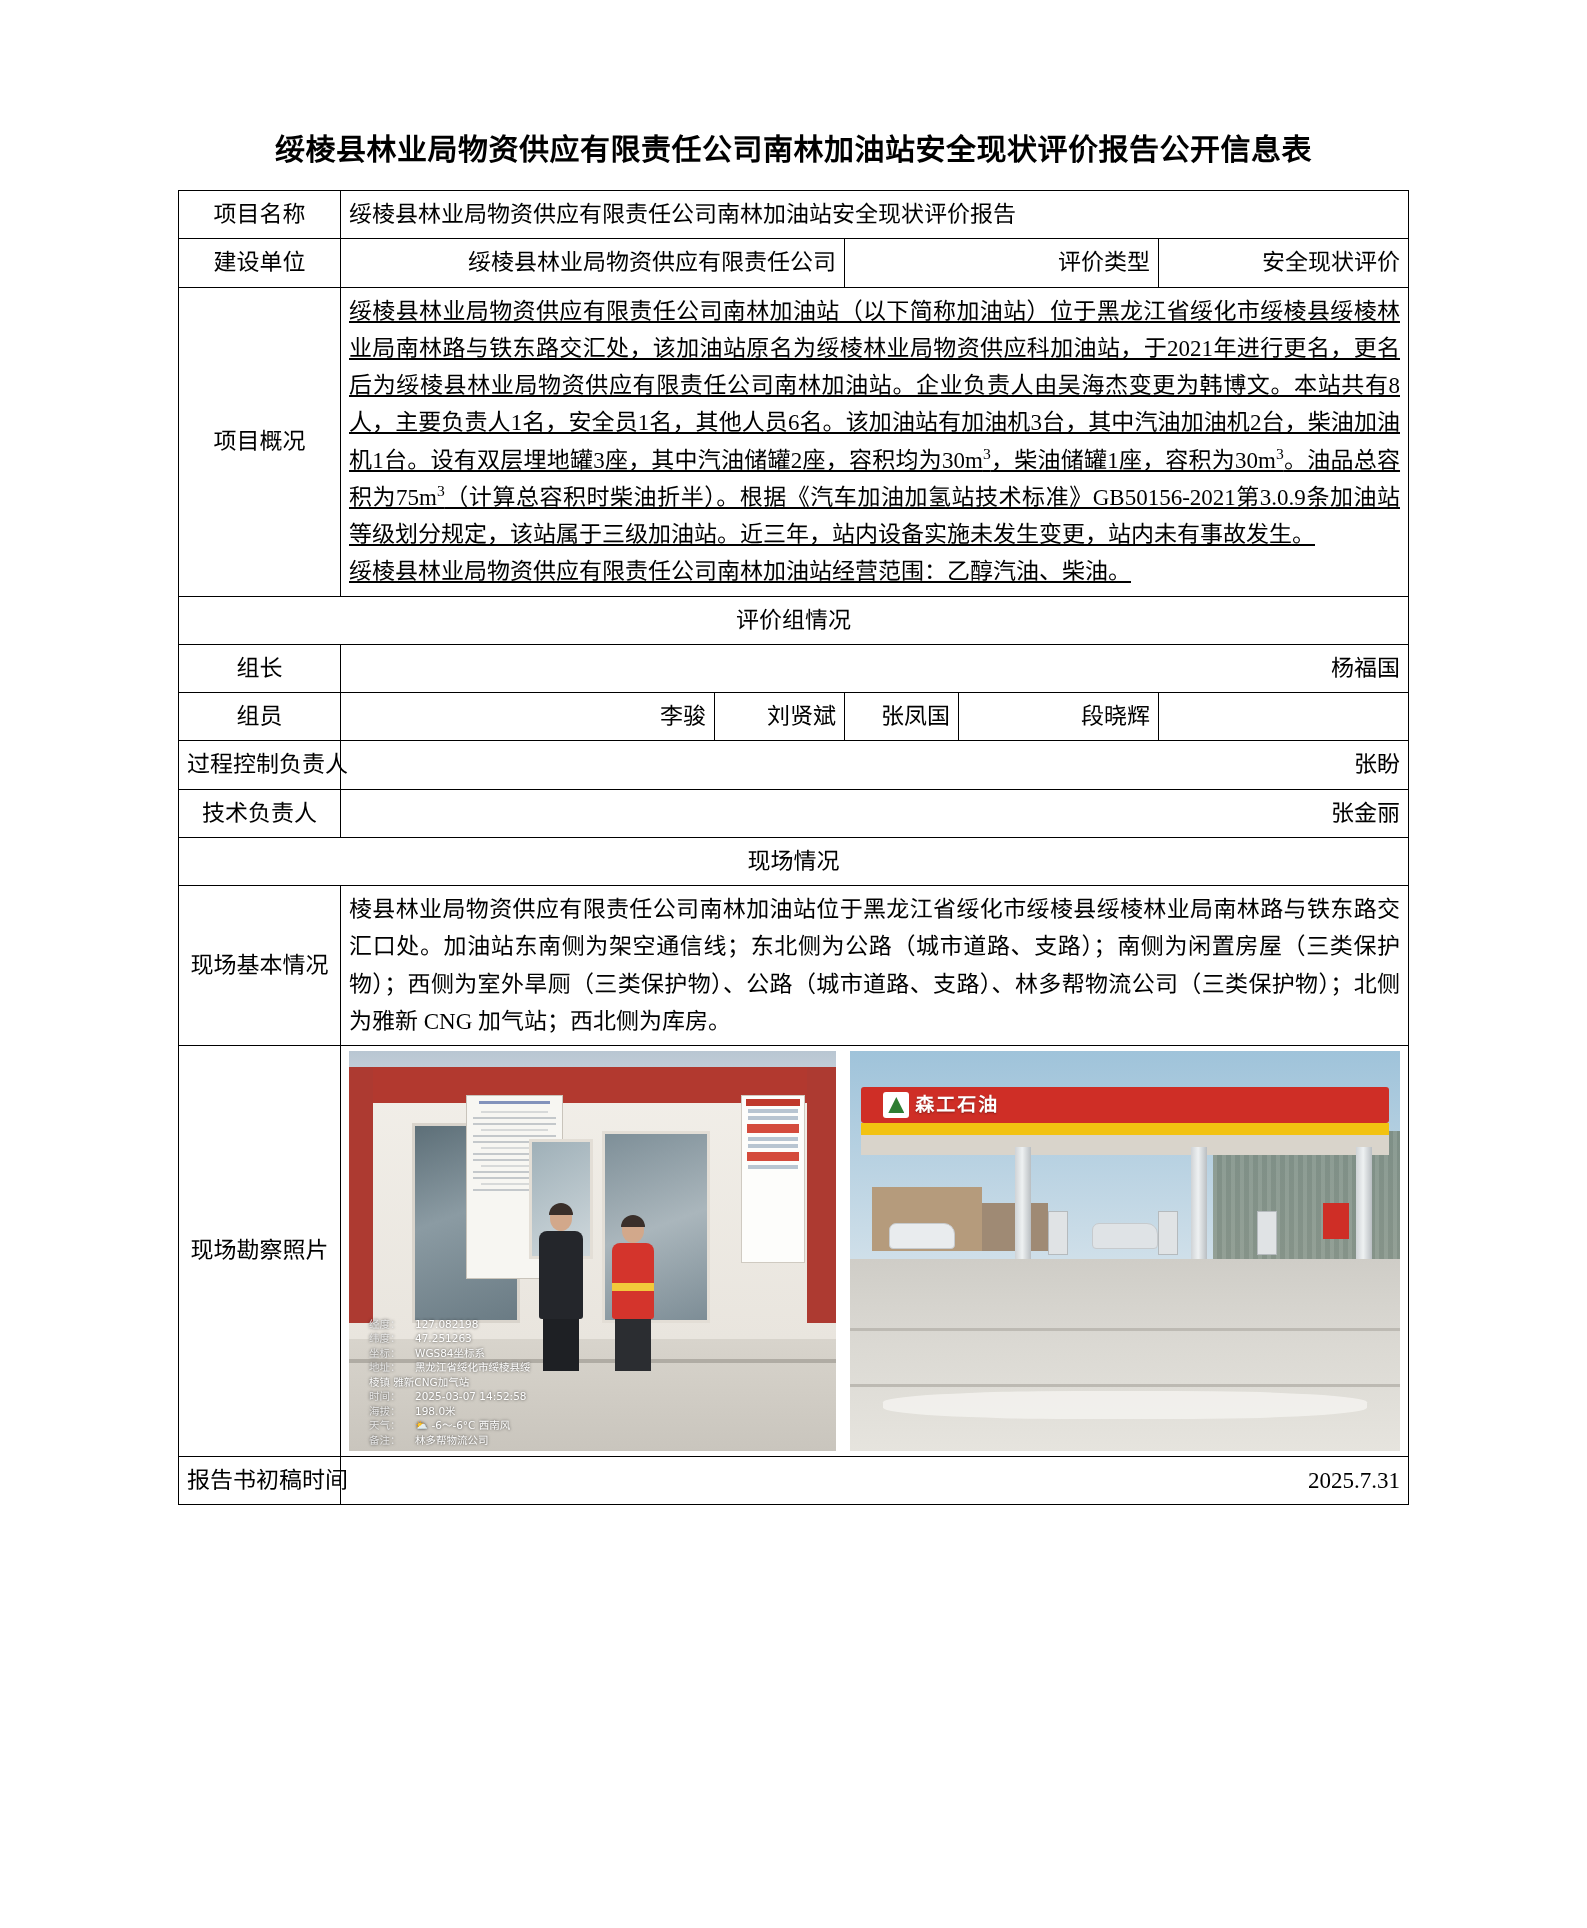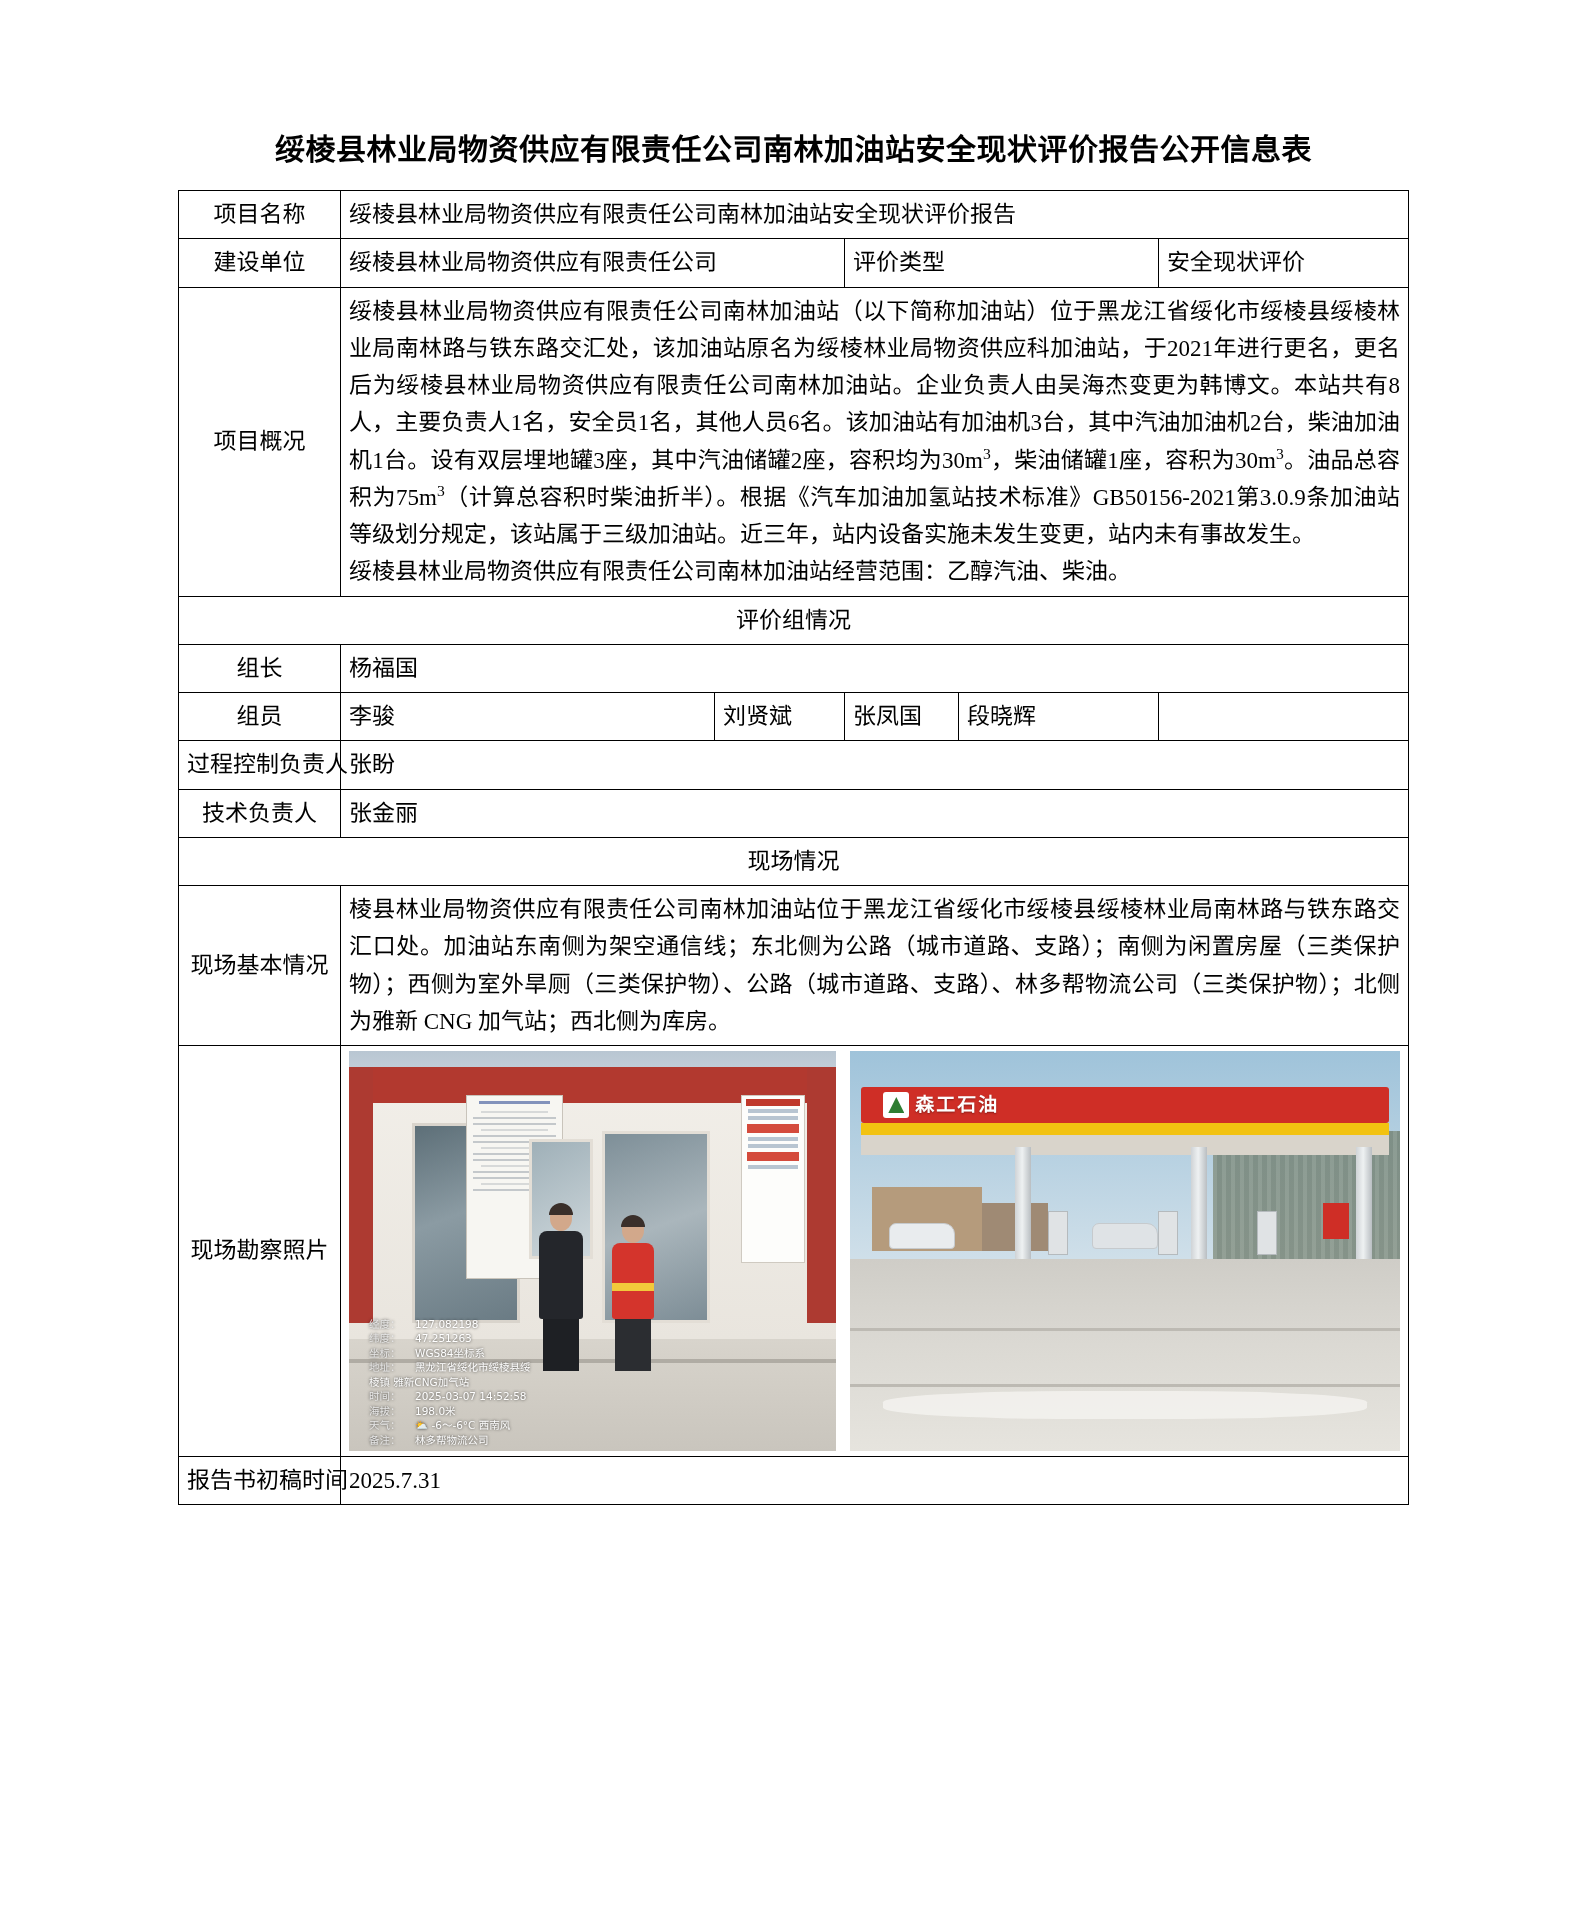--- a/index.html
+++ b/index.html
@@ -48,37 +48,38 @@
   td.label {
     text-align: center;
     white-space: nowrap;
     font-size: 23px;
   }
   td.label-wrap {
     text-align: center;
     font-size: 23px;
     line-height: 1.5;
   }
-  td.ctr { text-align: left; }
+  td.ctr { text-align: right; }
   td.section {
     text-align: center;
     font-size: 23px;
   }
   td.para {
     text-align: justify;
     text-justify: inter-ideograph;
     padding: 14px 16px 14px 16px;
     line-height: 1.78;
     font-size: 23px;
   }
   td.para p {
     margin: 0;
     text-indent: 0;
     text-align: justify;
     text-justify: inter-ideograph;
+    text-decoration: underline;
   }
   .sup { font-size: 0.68em; vertical-align: super; line-height: 0; }
   
   td.photos {
     padding: 18px 14px 18px 14px;
   }
   .photo-row {
     display: flex;
     gap: 14px;
     justify-content: center;

